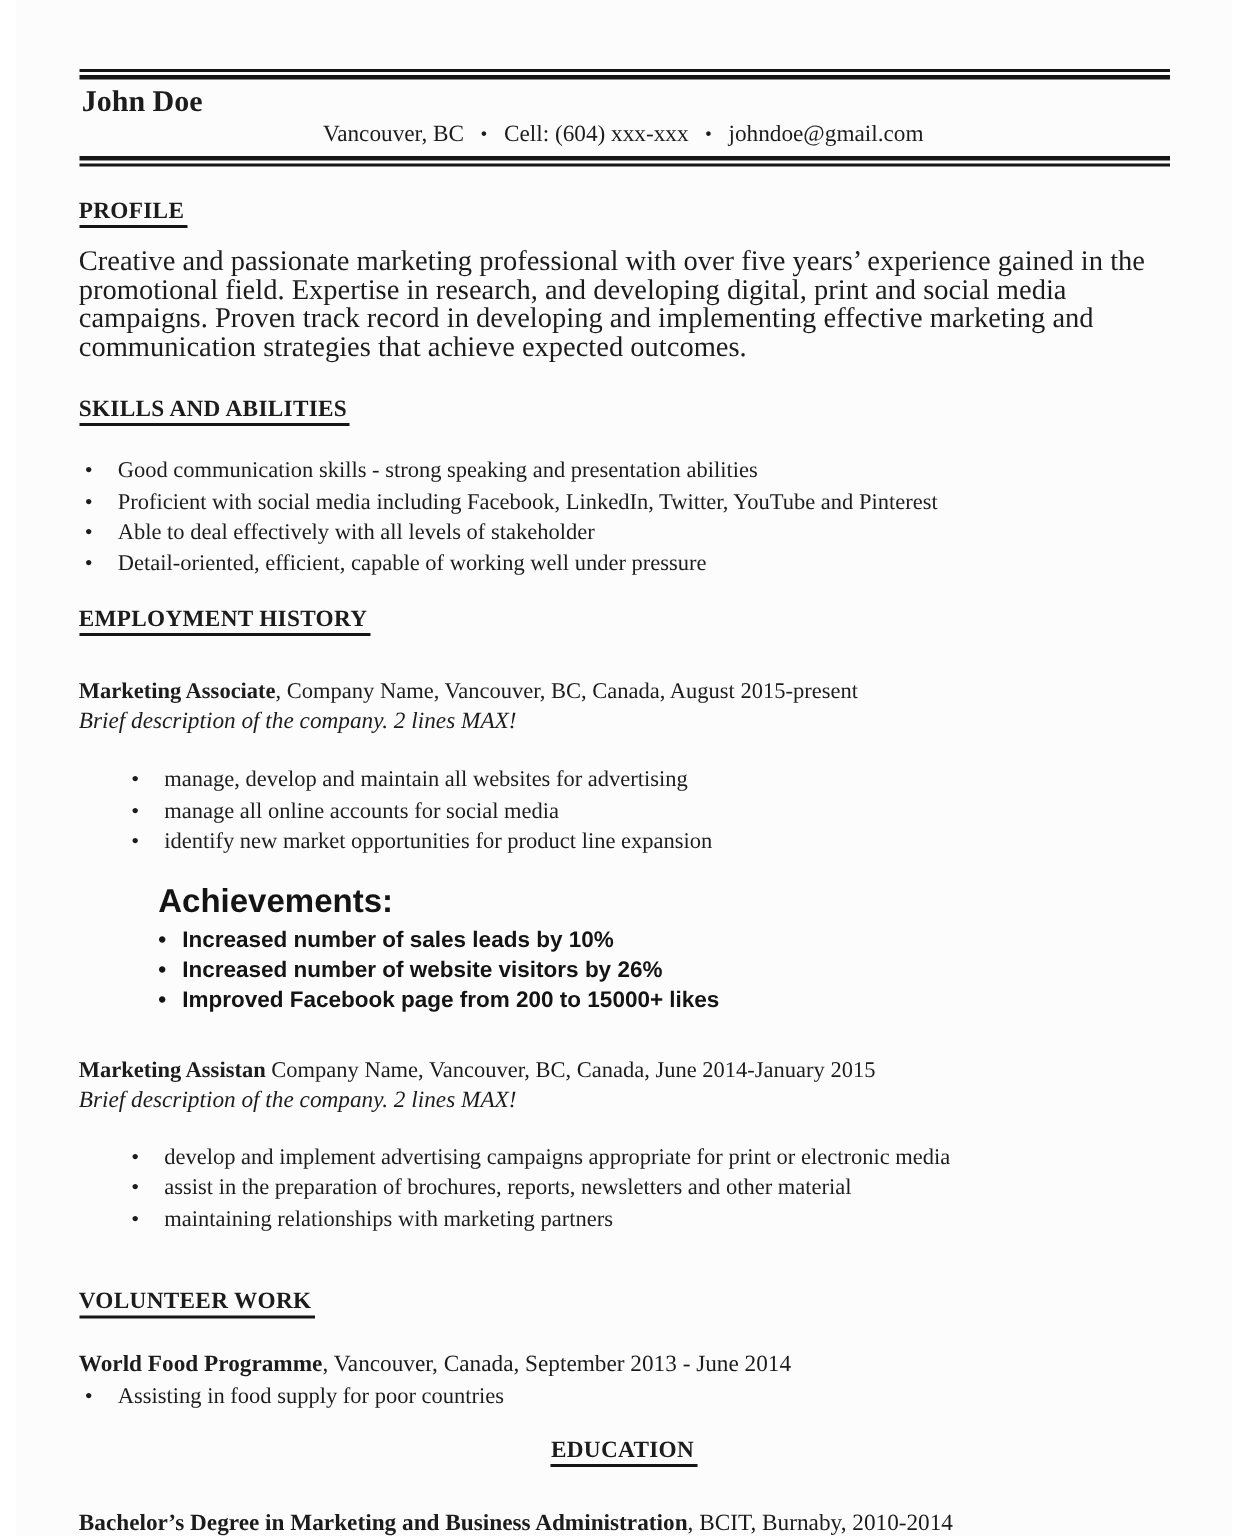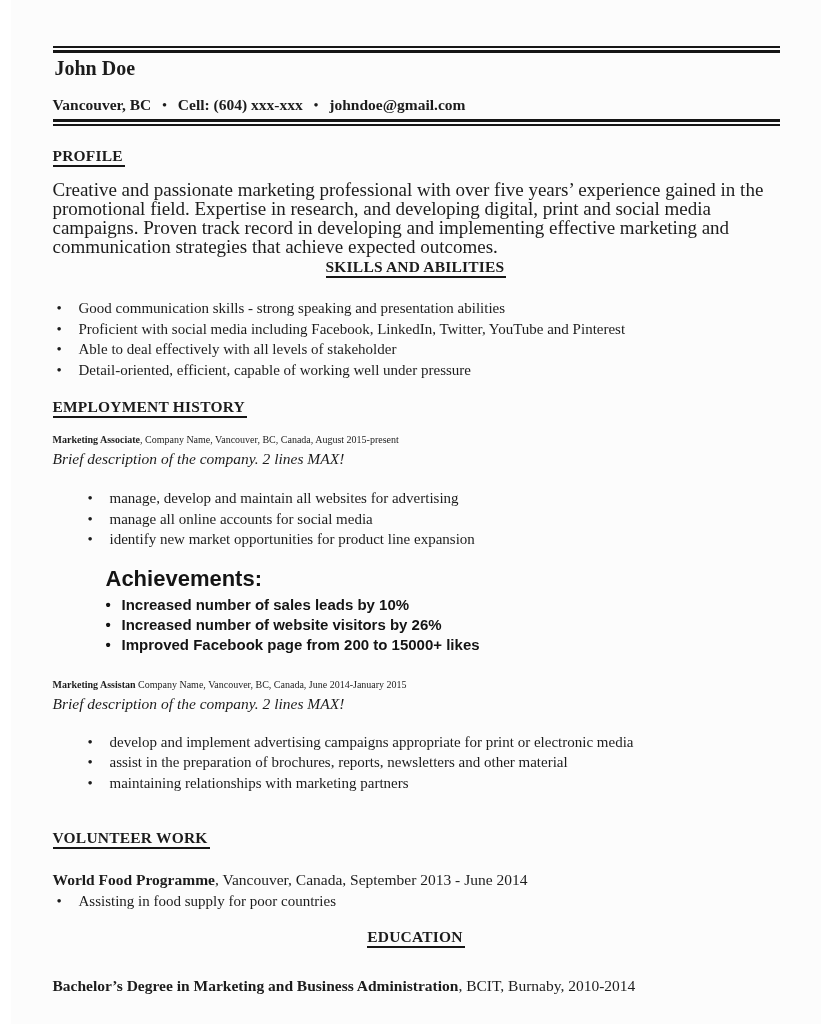--- a/index.html
+++ b/index.html
@@ -27,25 +27,24 @@
     border-bottom: 2px solid #161616;
   }
   
   h1.person-name {
     margin: 3px 0 0 2px;
     font-size: 20px;
     line-height: 24px;
     font-weight: bold;
   }
   .contact-line {
-    text-align: left;
+    text-align: center;
     font-size: 15.5px;
     line-height: 18px;
-    margin: 16px 1px 5px 0;
-    font-weight: bold;
+    margin: 0 1px 5px 0;
   }
   .contact-line .sep { padding: 0 11px; font-size: 13px; vertical-align: 1px; }
   
   h2.sec {
     font-size: 15.5px;
     line-height: 17px;
     font-weight: bold;
     letter-spacing: 0.2px;
   }
   h2.sec .hu {
@@ -54,41 +53,41 @@
     padding: 0 2px 1px 0;
   }
   
   .profile-heading { margin-top: 21px; }
   .profile-body {
     margin-top: 13px;
     font-size: 19px;
     line-height: 19px;
     max-width: 752px;
   }
-  .skills-heading { margin-top: 2px; text-align: center; }
+  .skills-heading { margin-top: 23px; }
   ul.bullets {
     list-style: none;
     margin-top: 20px;
   }
   ul.bullets li {
     position: relative;
     padding-left: 26px;
     font-size: 15px;
     line-height: 20.5px;
   }
   ul.bullets li::before {
     content: "\2022";
     position: absolute;
     left: 4px;
     top: 0;
   }
   .employment-heading { margin-top: 18px; }
   .job-title {
-    margin-top: 12px;
-    font-size: 10px;
+    margin-top: 28px;
+    font-size: 15px;
     line-height: 19px;
   }
   .job-title .bold { font-weight: bold; }
   .job-desc {
     font-style: italic;
     font-size: 15.5px;
     line-height: 19px;
   }
   ul.duties { margin: 20px 0 0 31px; }
   ul.duties2 { margin-top: 19px; }

